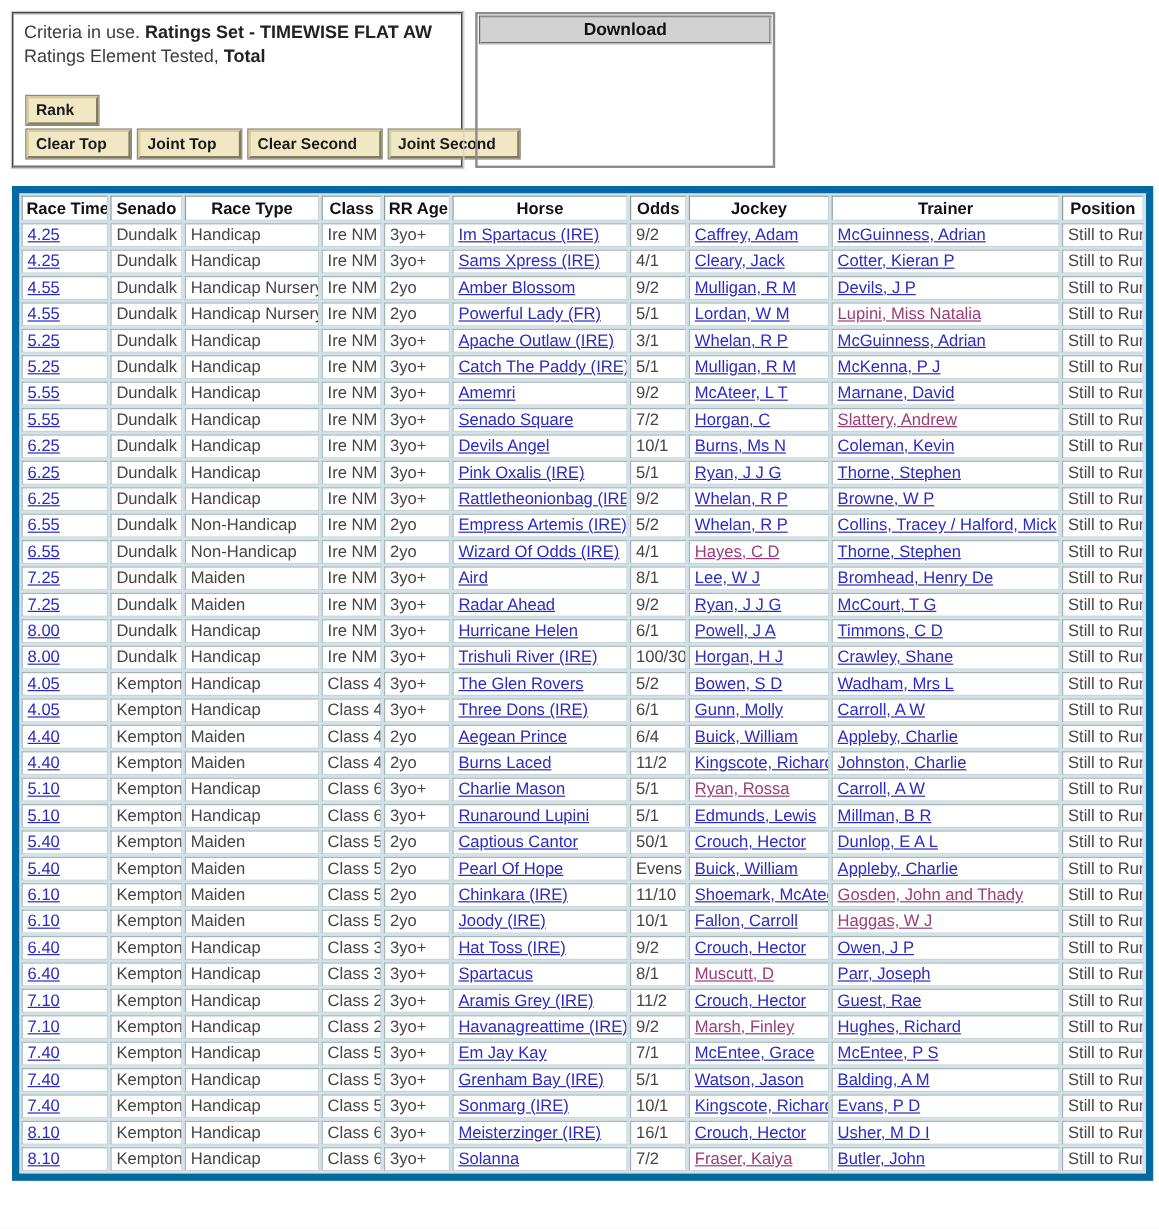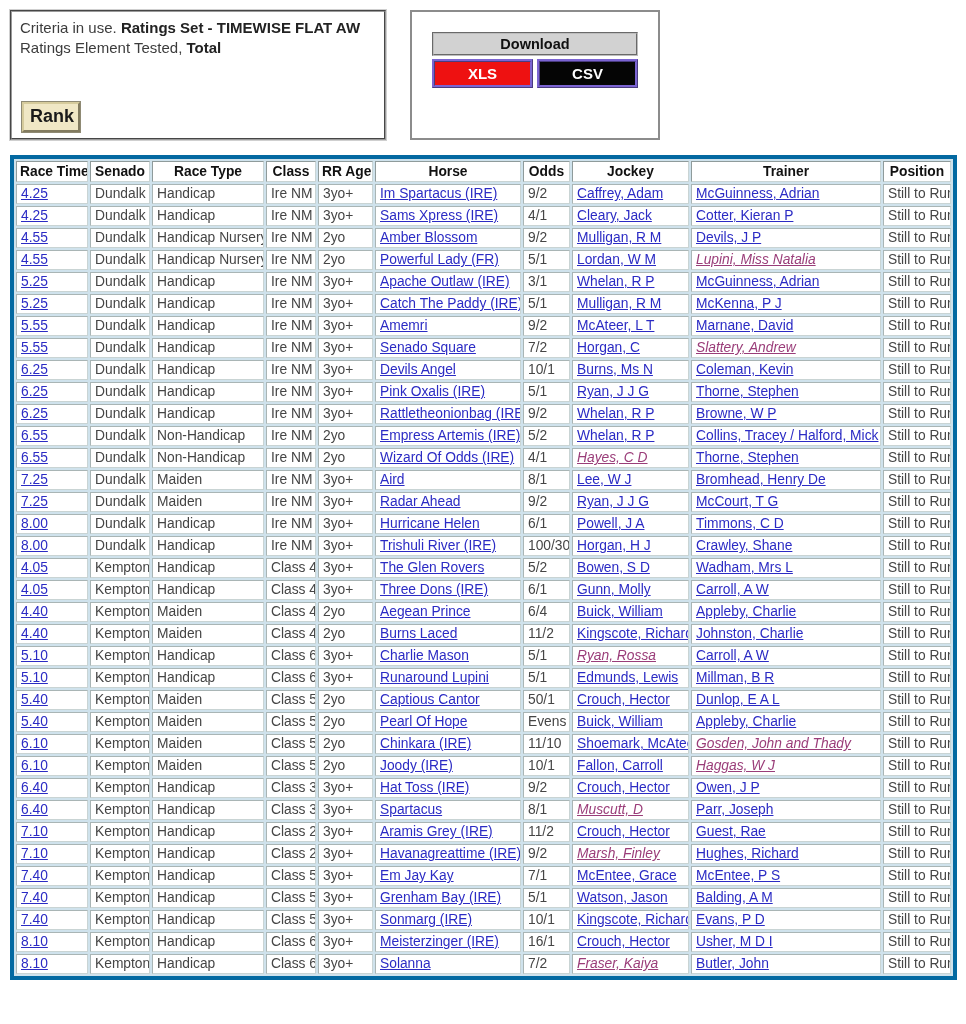--- a/index.html
+++ b/index.html
@@ -5,21 +5,21 @@
   * { box-sizing: border-box; }
   html, body { margin: 0; padding: 0; background: #ffffff; }
   body {
     width: 966px;
     font-family: "Liberation Sans", "DejaVu Sans", sans-serif;
     color: #333;
   }
   .top-section {
     display: flex;
     align-items: center;
-    gap: 24px;
+    gap: 10px;
     padding: 10px 0 0 10px;
   }
   .criteria-panel {
     width: 376px;
     height: 130px;
     border: 2px groove #9a9a9a;
     outline: 1px solid #cfcfcf;
     padding: 6px 8px 4px 8px;
     display: flex;
     flex-direction: column;
@@ -27,36 +27,36 @@
   .criteria-text {
     font-size: 15px;
     color: #3c3c3c;
     line-height: 1.3;
   }
   .criteria-text b { color: #222; }
   .btn-row { display: flex; gap: 2px; }
   .rank-row { margin-top: auto; }
   .beige-btn {
     font-family: "Liberation Sans", sans-serif;
-    font-size: 18px;
+    font-size: 13px;
     font-weight: bold;
     color: #1a1a1a;
     background: #f0e7c5;
     border: 2px outset #d6cb9c;
     outline: 1px solid #8f8a74;
-    padding: 2px 4px 3px 6px;
+    padding: 2px 18px 3px 6px;
     margin: 2px;
     cursor: pointer;
     white-space: nowrap;
   }
   .download-panel {
     width: 250px;
     height: 130px;
     border: 2px solid #8c8c8c;
-    padding: 20px;
+    padding: 1px;
   }
   .download-header {
     background: #d2d2d2;
     border: 2px groove #bdbdbd;
     text-align: center;
     font-weight: bold;
     font-size: 14.5px;
     color: #111;
     padding: 2px 0;
   }
@@ -71,21 +71,21 @@
     border: 3px ridge #7b64d2;
     cursor: pointer;
   }
   .main-table-wrap { padding: 15px 10px 10px 10px; }
   table.race-table {
     table-layout: fixed;
     width: 941px;
     border-collapse: separate;
     border-spacing: 2px;
     background: #cfe2ec;
-    border: 4px solid #0369a1;
+    border: 6px solid #0369a1;
     font-size: 13.8px;
   }
   table.race-table th {
     background: #ffffff;
     border: 1px solid;
     border-color: #8f9b9b #c9d4d4 #c9d4d4 #8f9b9b;
     font-weight: bold;
     color: #111;
     text-align: center;
     padding: 2px 3px;
@@ -101,43 +101,45 @@
     padding: 1px 4px 2px 4px;
     height: 20px;
     white-space: nowrap;
     overflow: hidden;
   }
   a.cell-link {
     color: #2b2bc4;
     text-decoration: underline;
     cursor: pointer;
   }
-  a.cell-link.visited { color: #9a3d79; font-style: italic; }
+  a.cell-link.visited { color: #9a3d79; }
 </style>
 </head>
 <body>
 
 <div class="top-section">
 
   <div class="criteria-panel">
     <div class="criteria-text">
       <span>Criteria in use. </span><b>Ratings Set - TIMEWISE FLAT AW</b><br>
       <span>Ratings Element Tested, </span><b>Total</b>
     </div>
     <div class="btn-row rank-row">
       <button class="beige-btn">Rank</button>
     </div>
+    <div class="btn-row">
+      <button class="beige-btn">Clear Top</button>
+      <button class="beige-btn">Joint Top</button>
+      <button class="beige-btn">Clear Second</button>
+      <button class="beige-btn">Joint Second</button>
+    </div>
   </div>
 
   <div class="download-panel">
     <div class="download-header">Download</div>
-    <div class="download-buttons">
-      <div class="dl-btn" id="xls-btn" style="background: rgb(238, 17, 17);">XLS</div>
-      <div class="dl-btn" id="csv-btn" style="background: rgb(5, 5, 5);">CSV</div>
-    </div>
   </div>
 
 </div>
 
 <div class="main-table-wrap">
   <table class="race-table">
     <colgroup>
       <col style="width:72px">
         <col style="width:60px">
         <col style="width:112px">

